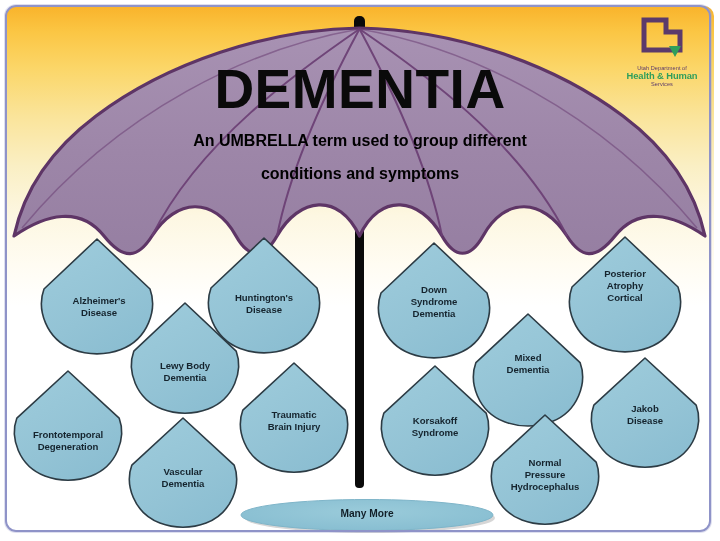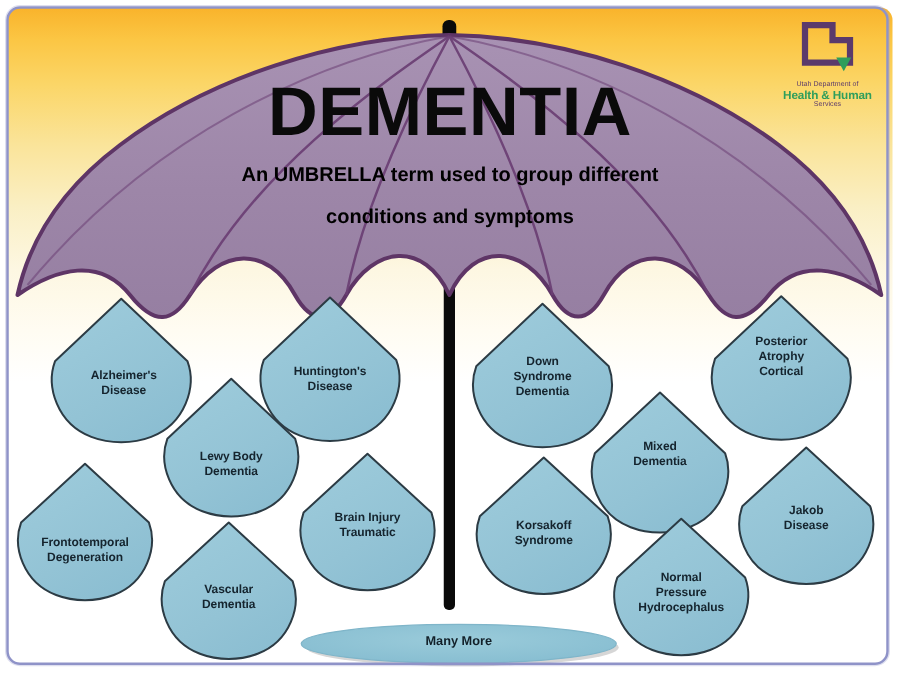--- a/index.html
+++ b/index.html
@@ -246,22 +246,22 @@
       </div>
       <div class="drop-label" style="left: -2px; top: 429px; width: 140px;">
         <div>Frontotemporal</div>
         <div>Degeneration</div>
       </div>
       <div class="drop-label" style="left: 113px; top: 466px; width: 140px;">
         <div>Vascular</div>
         <div>Dementia</div>
       </div>
       <div class="drop-label" style="left: 224px; top: 409px; width: 140px;">
+        <div>Traumatic</div>
         <div>Brain Injury</div>
-        <div>Traumatic</div>
       </div>
       <div class="drop-label" style="left: 364px; top: 284px; width: 140px;">
         <div>Down</div>
         <div>Syndrome</div>
         <div>Dementia</div>
       </div>
       <div class="drop-label" style="left: 458px; top: 352px; width: 140px;">
         <div>Mixed</div>
         <div>Dementia</div>
       </div>

